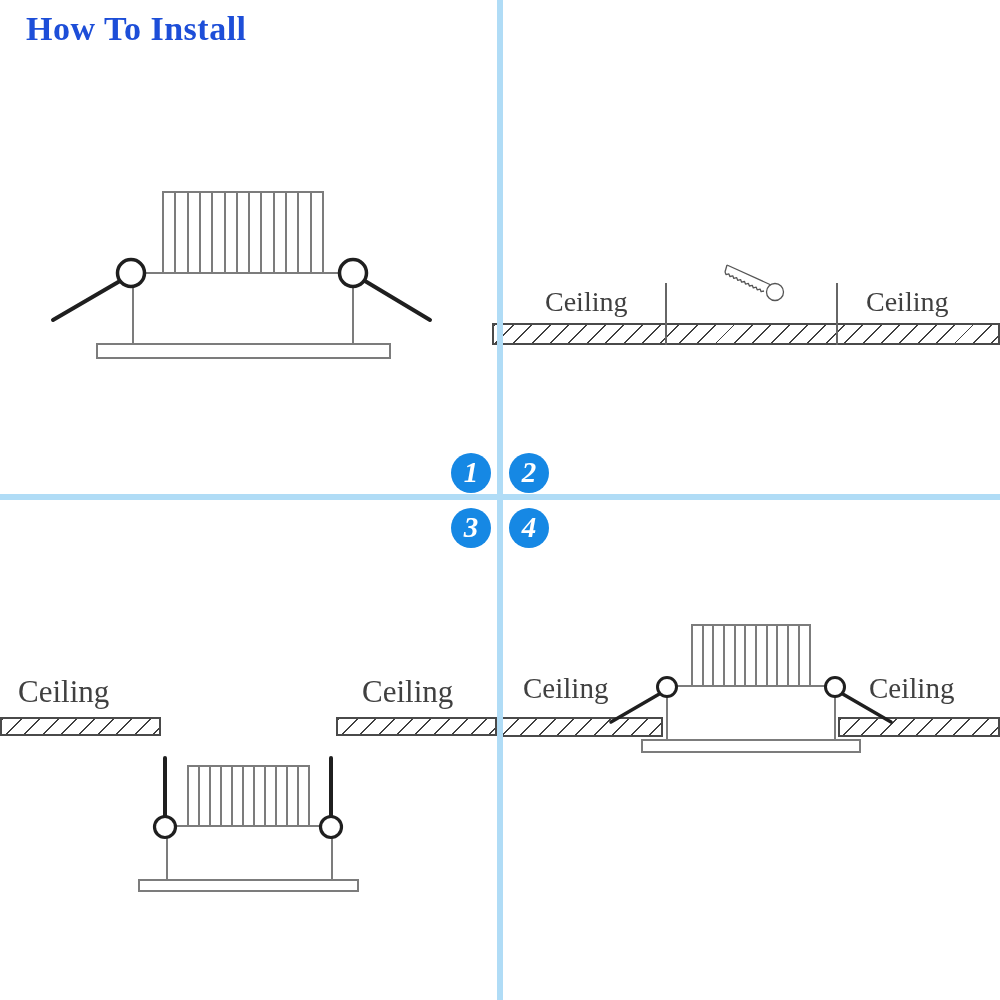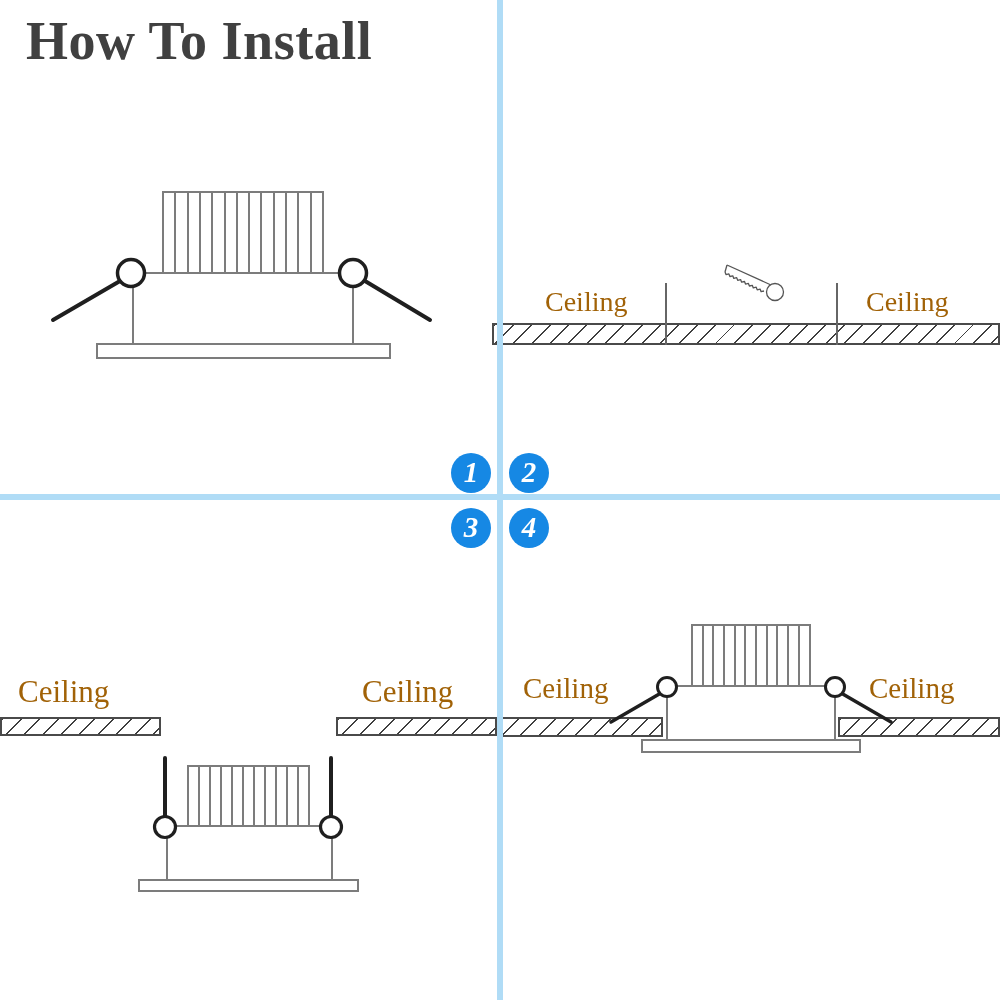--- a/index.html
+++ b/index.html
@@ -1,34 +1,34 @@
 <!DOCTYPE html>
 <html><head>
 <meta charset="utf-8">
 <style>
   * { margin:0; padding:0; box-sizing:border-box; }
   html,body { background:#ffffff; }
   body { width:1000px; height:1000px; font-family:"Liberation Serif", serif; }
   .canvas { position:relative; width:1000px; height:1000px; background:#fff; overflow:hidden; }
 
-  .title { position:absolute; left:26px; top:10px; font-size:54px; font-weight:bold;
-           color:#404040; letter-spacing:0.5px; }
+  .title { position:absolute; left:26px; top:10px; font-size:34px; font-weight:bold;
+           color:#1d4ed8; letter-spacing:0.5px; }
 
   .divider-h { position:absolute; left:0; top:494px; width:1000px; height:6px;
                background:#b0dcf6; z-index:3; }
   .divider-v { position:absolute; left:497px; top:0; width:6px; height:1000px;
                background:#b0dcf6; z-index:3; }
 
   .badge { position:absolute; width:40px; height:40px; border-radius:50%;
            background:#1688e4; color:#ffffff; font-style:italic; font-weight:bold;
            font-size:29px; text-align:center; line-height:39px; z-index:4; }
   .b1 { left:451px; top:453px; } .b2 { left:509px; top:453px; }
   .b3 { left:451px; top:508px; } .b4 { left:509px; top:508px; }
 
-  .ceiling { position:absolute; color:#a16207; z-index:2; white-space:nowrap; }
+  .ceiling { position:absolute; color:#404040; z-index:2; white-space:nowrap; }
   .c-28 { font-size:28px; } .c-29 { font-size:29px; } .c-31 { font-size:31px; }
   .cl-q2a { left:545px; top:286px; } .cl-q2b { left:866px; top:286px; }
   .cl-q3a { left:18px;  top:674px; } .cl-q3b { left:362px; top:674px; }
   .cl-q4a { left:523px; top:672px; } .cl-q4b { left:869px; top:672px; }
 
   .band { position:absolute; background-color:#fff;
           background-image:repeating-linear-gradient(135deg,#3f3f3f 0px,#3f3f3f 1.4px,transparent 1.4px,transparent 13px);
           border:2px solid #4a4a4a; z-index:1; }
   .band-q2  { left:492px; top:323px; width:508px; height:22px; }
   .band-q3a { left:0px;   top:717px; width:161px; height:19px; }

